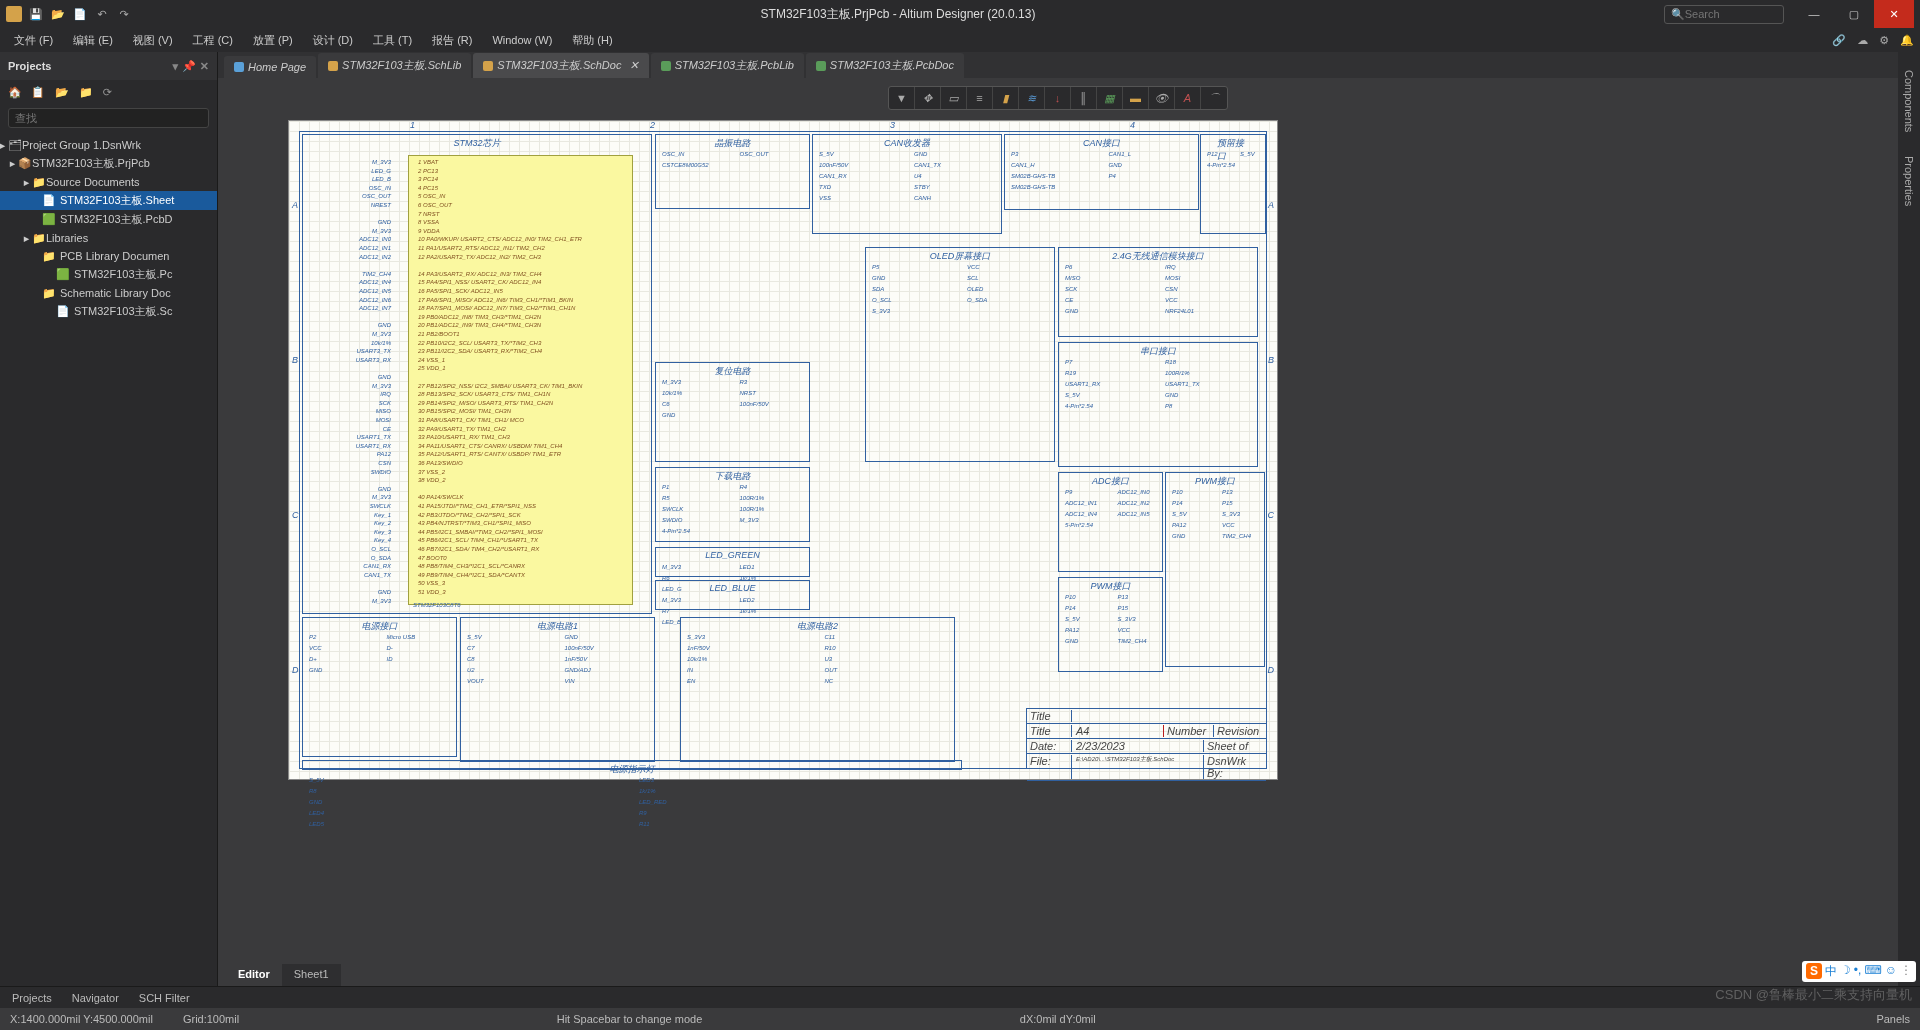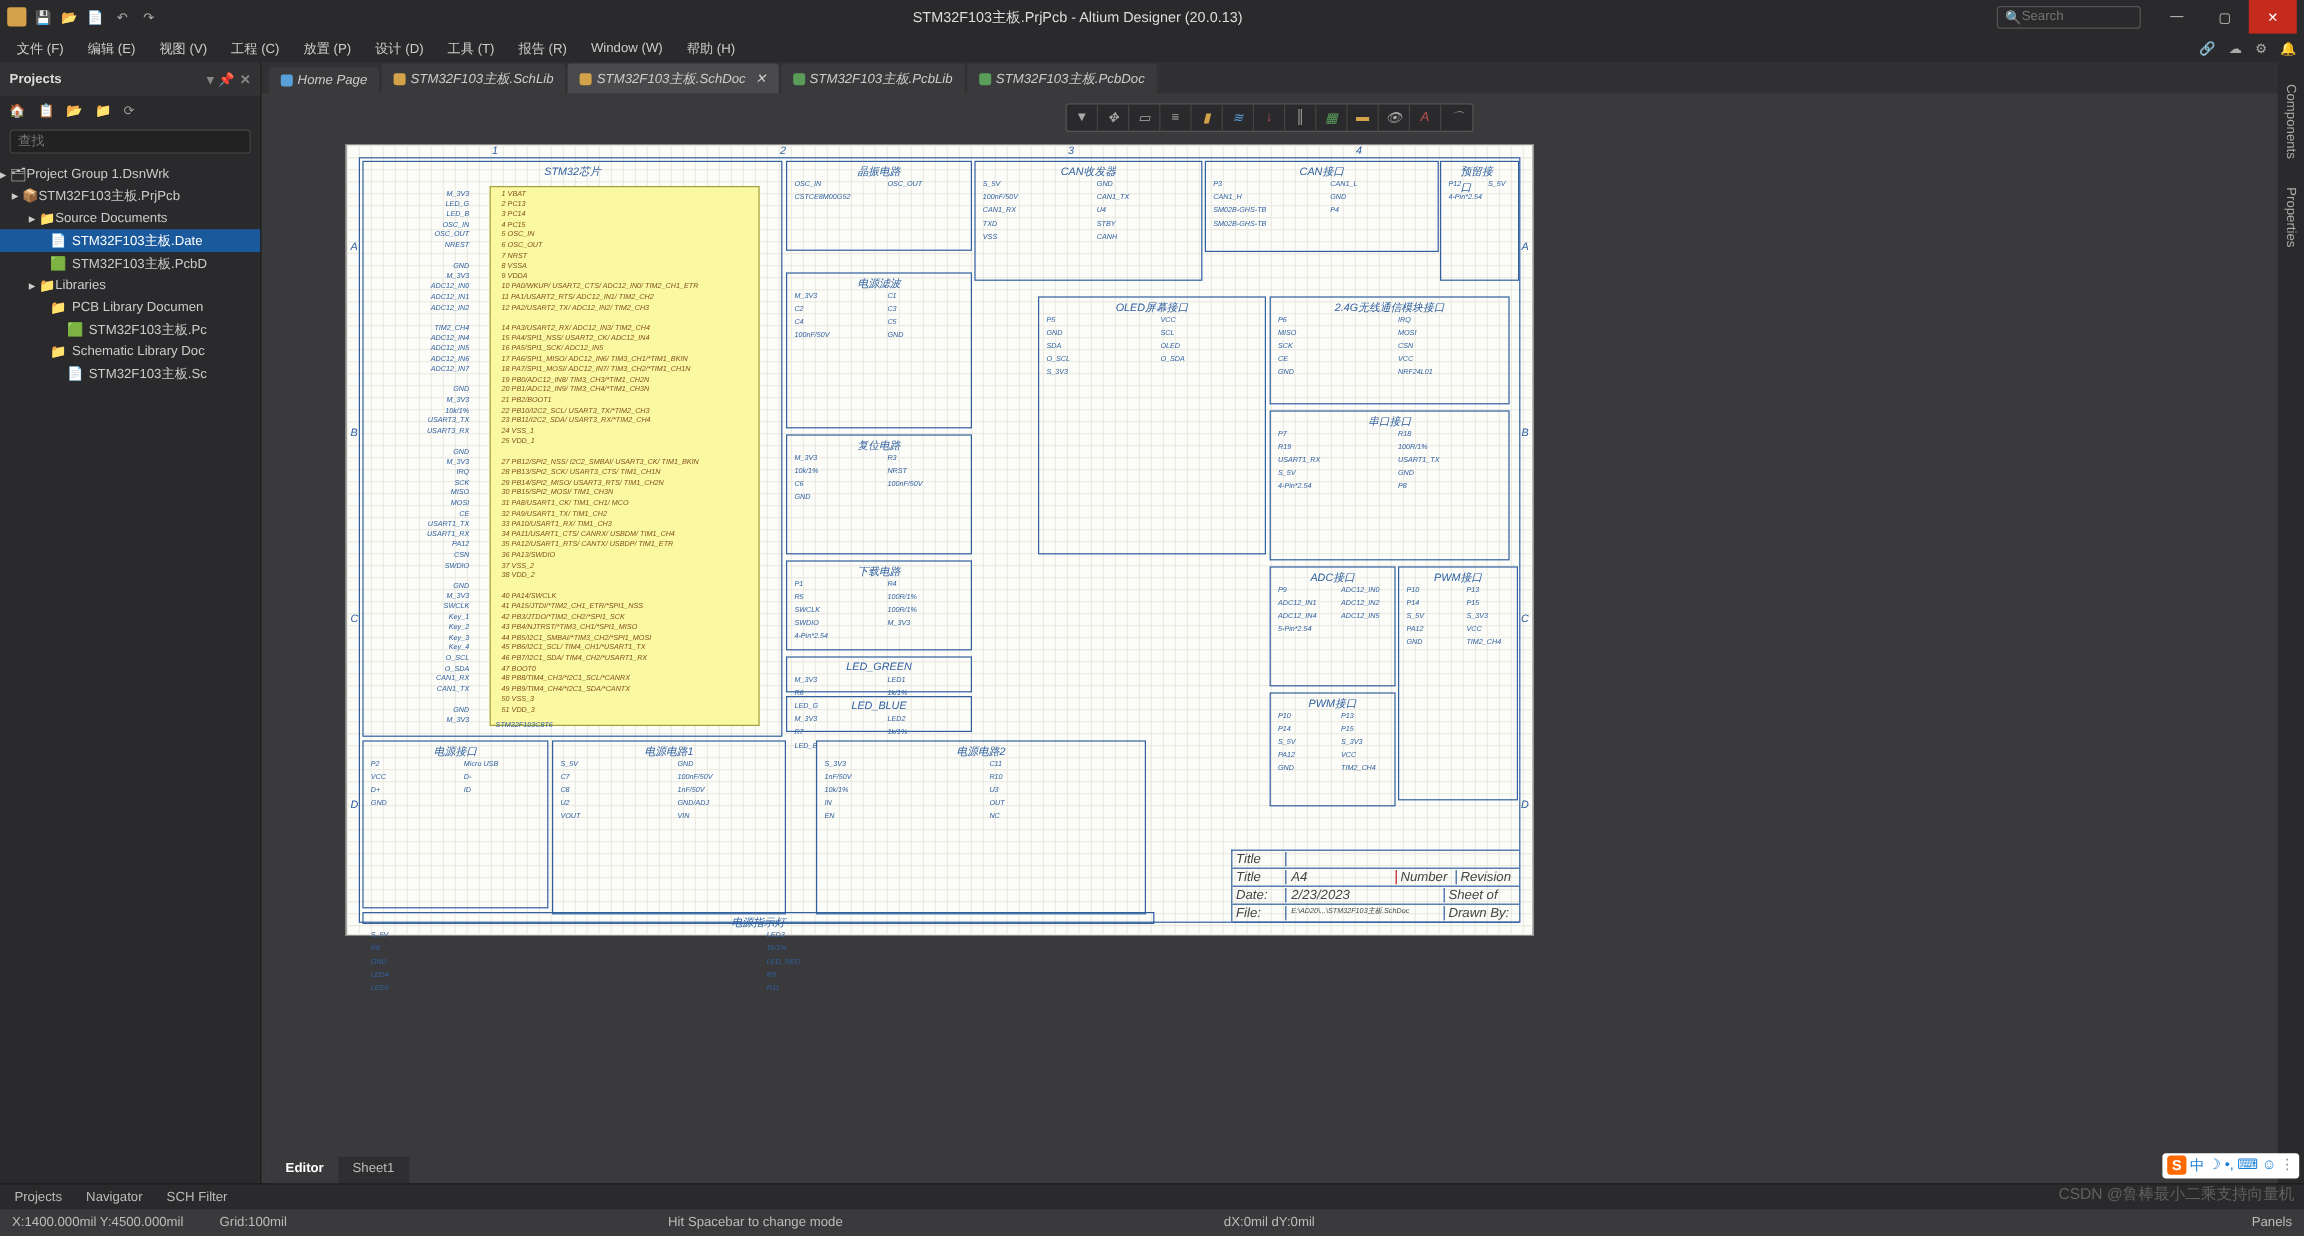--- a/index.html
+++ b/index.html
@@ -165,21 +165,21 @@
         <div class="node d1">
           <span class="icon">▸ 📦</span>
           <span>STM32F103主板.PrjPcb</span>
         </div>
         <div class="node d2">
           <span class="icon">▸ 📁</span>
           <span>Source Documents</span>
         </div>
         <div class="node d3 sel">
           <span class="icon">📄</span>
-          <span>STM32F103主板.Date</span>
+          <span>STM32F103主板.Sheet</span>
         </div>
         <div class="node d3">
           <span class="icon">🟩</span>
           <span>STM32F103主板.PcbD</span>
         </div>
         <div class="node d2">
           <span class="icon">▸ 📁</span>
           <span>Libraries</span>
         </div>
         <div class="node d3">
@@ -369,31 +369,20 @@
             <div class="block" style="left:704px;top:2px;width:195px;height:76px">
               <div class="block-title">CAN接口</div>
               <div class="net-label" style="left:6px;top:16px">P3</div>
               <div class="net-label" style="left:103.5px;top:16px">CAN1_L</div>
               <div class="net-label" style="left:6px;top:27px">CAN1_H</div>
               <div class="net-label" style="left:103.5px;top:27px">GND</div>
               <div class="net-label" style="left:6px;top:38px">SM02B-GHS-TB</div>
               <div class="net-label" style="left:103.5px;top:38px">P4</div>
               <div class="net-label" style="left:6px;top:49px">SM02B-GHS-TB</div>
             </div>
-            <div class="block" style="left:355px;top:95px;width:155px;height:130px">
-              <div class="block-title">电源滤波</div>
-              <div class="net-label" style="left:6px;top:16px">M_3V3</div>
-              <div class="net-label" style="left:83.5px;top:16px">C1</div>
-              <div class="net-label" style="left:6px;top:27px">C2</div>
-              <div class="net-label" style="left:83.5px;top:27px">C3</div>
-              <div class="net-label" style="left:6px;top:38px">C4</div>
-              <div class="net-label" style="left:83.5px;top:38px">C5</div>
-              <div class="net-label" style="left:6px;top:49px">100nF/50V</div>
-              <div class="net-label" style="left:83.5px;top:49px">GND</div>
-            </div>
             <div class="block" style="left:565px;top:115px;width:190px;height:215px">
               <div class="block-title">OLED屏幕接口</div>
               <div class="net-label" style="left:6px;top:16px">P5</div>
               <div class="net-label" style="left:101px;top:16px">VCC</div>
               <div class="net-label" style="left:6px;top:27px">GND</div>
               <div class="net-label" style="left:101px;top:27px">SCL</div>
               <div class="net-label" style="left:6px;top:38px">SDA</div>
               <div class="net-label" style="left:101px;top:38px">OLED</div>
               <div class="net-label" style="left:6px;top:49px">O_SCL</div>
               <div class="net-label" style="left:101px;top:49px">O_SDA</div>
@@ -566,21 +555,21 @@
                 <span style="width:50px;border-left:1px solid #3060a0;padding-left:3px">Revision</span>
               </div>
               <div>
                 <span>Date:</span>
                 <span style="flex:1;padding-left:4px">2/23/2023</span>
                 <span style="width:60px;border-left:1px solid #3060a0;padding-left:3px">Sheet of</span>
               </div>
               <div>
                 <span>File:</span>
                 <span style="flex:1;padding-left:4px;font-size:6px">E:\AD20\...\STM32F103主板.SchDoc</span>
-                <span style="width:60px;border-left:1px solid #3060a0;padding-left:3px">Drawn By:</span>
+                <span style="width:60px;border-left:1px solid #3060a0;padding-left:3px">DsnWrk By:</span>
               </div>
             </div>
             <div class="net-label" style="left:-8px;top:70px;font-size:9px">A</div>
             <div class="net-label" style="right:-8px;top:70px;font-size:9px">A</div>
             <div class="net-label" style="left:-8px;top:225px;font-size:9px">B</div>
             <div class="net-label" style="right:-8px;top:225px;font-size:9px">B</div>
             <div class="net-label" style="left:-8px;top:380px;font-size:9px">C</div>
             <div class="net-label" style="right:-8px;top:380px;font-size:9px">C</div>
             <div class="net-label" style="left:-8px;top:535px;font-size:9px">D</div>
             <div class="net-label" style="right:-8px;top:535px;font-size:9px">D</div>

